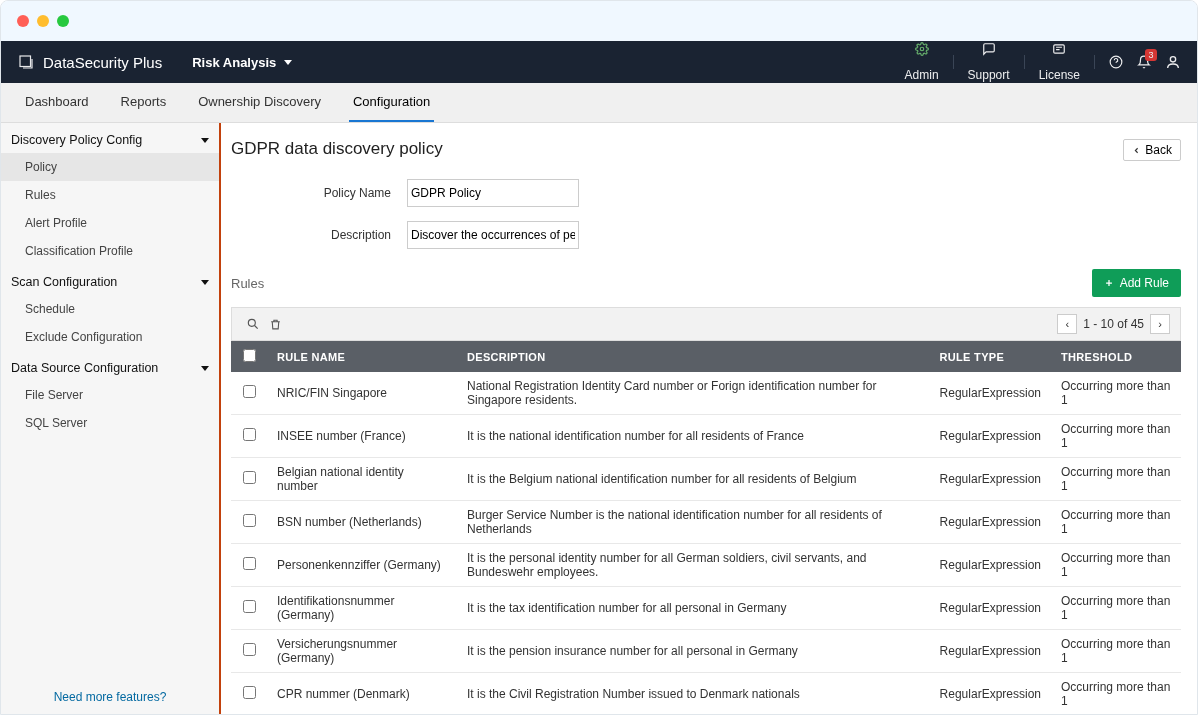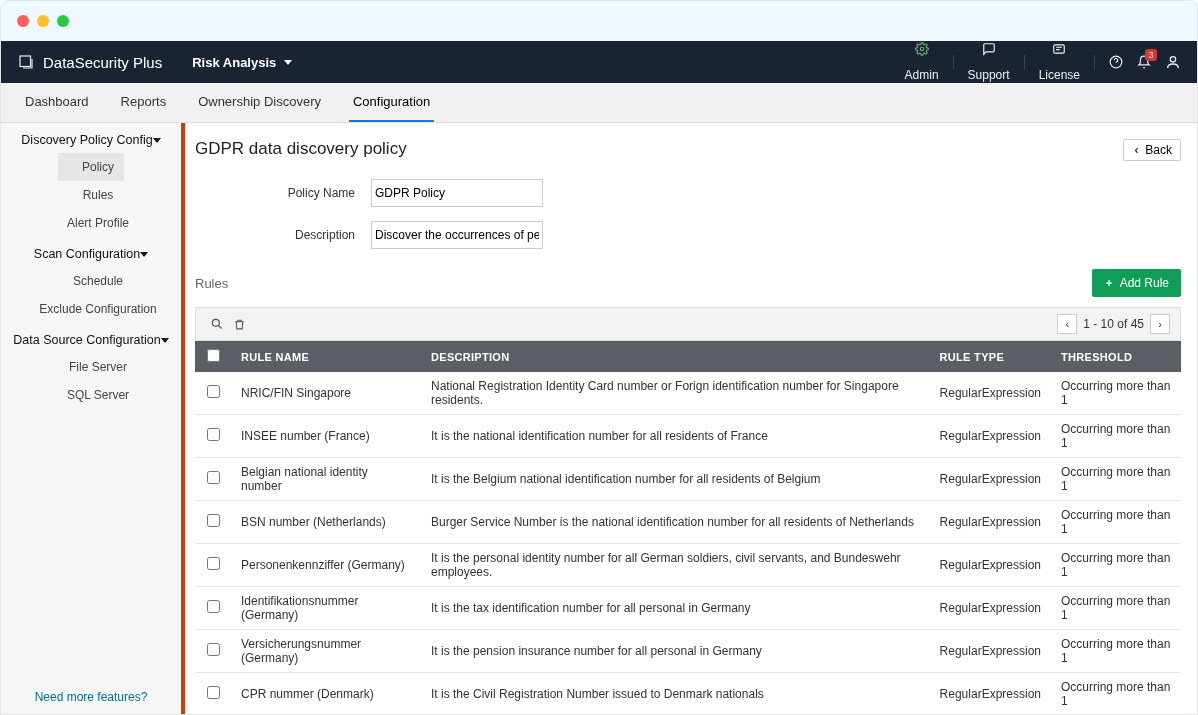--- a/index.html
+++ b/index.html
@@ -19,21 +19,21 @@
 .topbar-right .item { display: flex; align-items: center; gap: 12px; cursor: pointer; opacity: 0.92; flex-direction: column; }
 .divider { width: 1px; height: 14px; background: #3a4556; }
 .badge { position: relative; }
 .badge-num { position: absolute; top: -6px; right: -6px; background: #e53935; color: #fff; font-size: 9px; padding: 0 3px; border-radius: 3px; min-width: 12px; text-align: center; line-height: 12px; }
 
 .tabbar { height: 40px; background: #f0f0f0; border-bottom: 1px solid #ddd; display: flex; align-items: stretch; padding: 0 20px; gap: 24px; }
 .tabbar .tab { display: flex; align-items: center; color: #333; cursor: pointer; border-bottom: 2px solid transparent; padding: 0 4px; }
 .tabbar .tab.active { border-bottom-color: #1976d2; color: #000; }
 
 .body { display: flex; height: calc(715px - 40px - 42px - 40px); }
-.sidebar { width: 184px; background: #f6f6f6; border-right: 4px solid #c2410c; display: flex; flex-direction: column; font-size: 12px; align-items: center; }
+.sidebar { width: 220px; background: #f6f6f6; border-right: 2px solid #c2410c; display: flex; flex-direction: column; font-size: 12px; }
 .side-section { padding: 10px 10px 6px 10px; font-size: 12.5px; color: #111; display: flex; justify-content: space-between; align-items: center; cursor: pointer; }
 .side-item { padding: 7px 10px 7px 24px; color: #444; cursor: pointer; }
 .side-item.active { background: #e6e6e6; }
 .need-more { margin-top: auto; padding: 12px; text-align: center; }
 .need-more a { color: #0369a1; text-decoration: none; font-size: 12px; }
 
 .main { flex: 1; overflow: auto; padding: 16px 16px 0 10px; }
 .page-header { display: flex; align-items: flex-start; justify-content: space-between; margin-bottom: 18px; }
 .page-title { font-size: 17px; font-weight: 500; color: #222; }
 .back-btn { border: 1px solid #ccc; background: #fff; padding: 3px 8px; font-size: 12px; cursor: pointer; border-radius: 2px; display: flex; align-items: center; gap: 4px; }
@@ -140,20 +140,21 @@
 
   <div class="body">
     <div class="sidebar" id="sidebar">
         <div class="side-section">
           <span>Discovery Policy Config</span>
           <span class="caret-down"></span>
         </div>
         <div class="side-item active">Policy</div>
         <div class="side-item">Rules</div>
         <div class="side-item">Alert Profile</div>
+        <div class="side-item">Classification Profile</div>
         <div class="side-section">
           <span>Scan Configuration</span>
           <span class="caret-down"></span>
         </div>
         <div class="side-item">Schedule</div>
         <div class="side-item">Exclude Configuration</div>
         <div class="side-section">
           <span>Data Source Configuration</span>
           <span class="caret-down"></span>
         </div>

